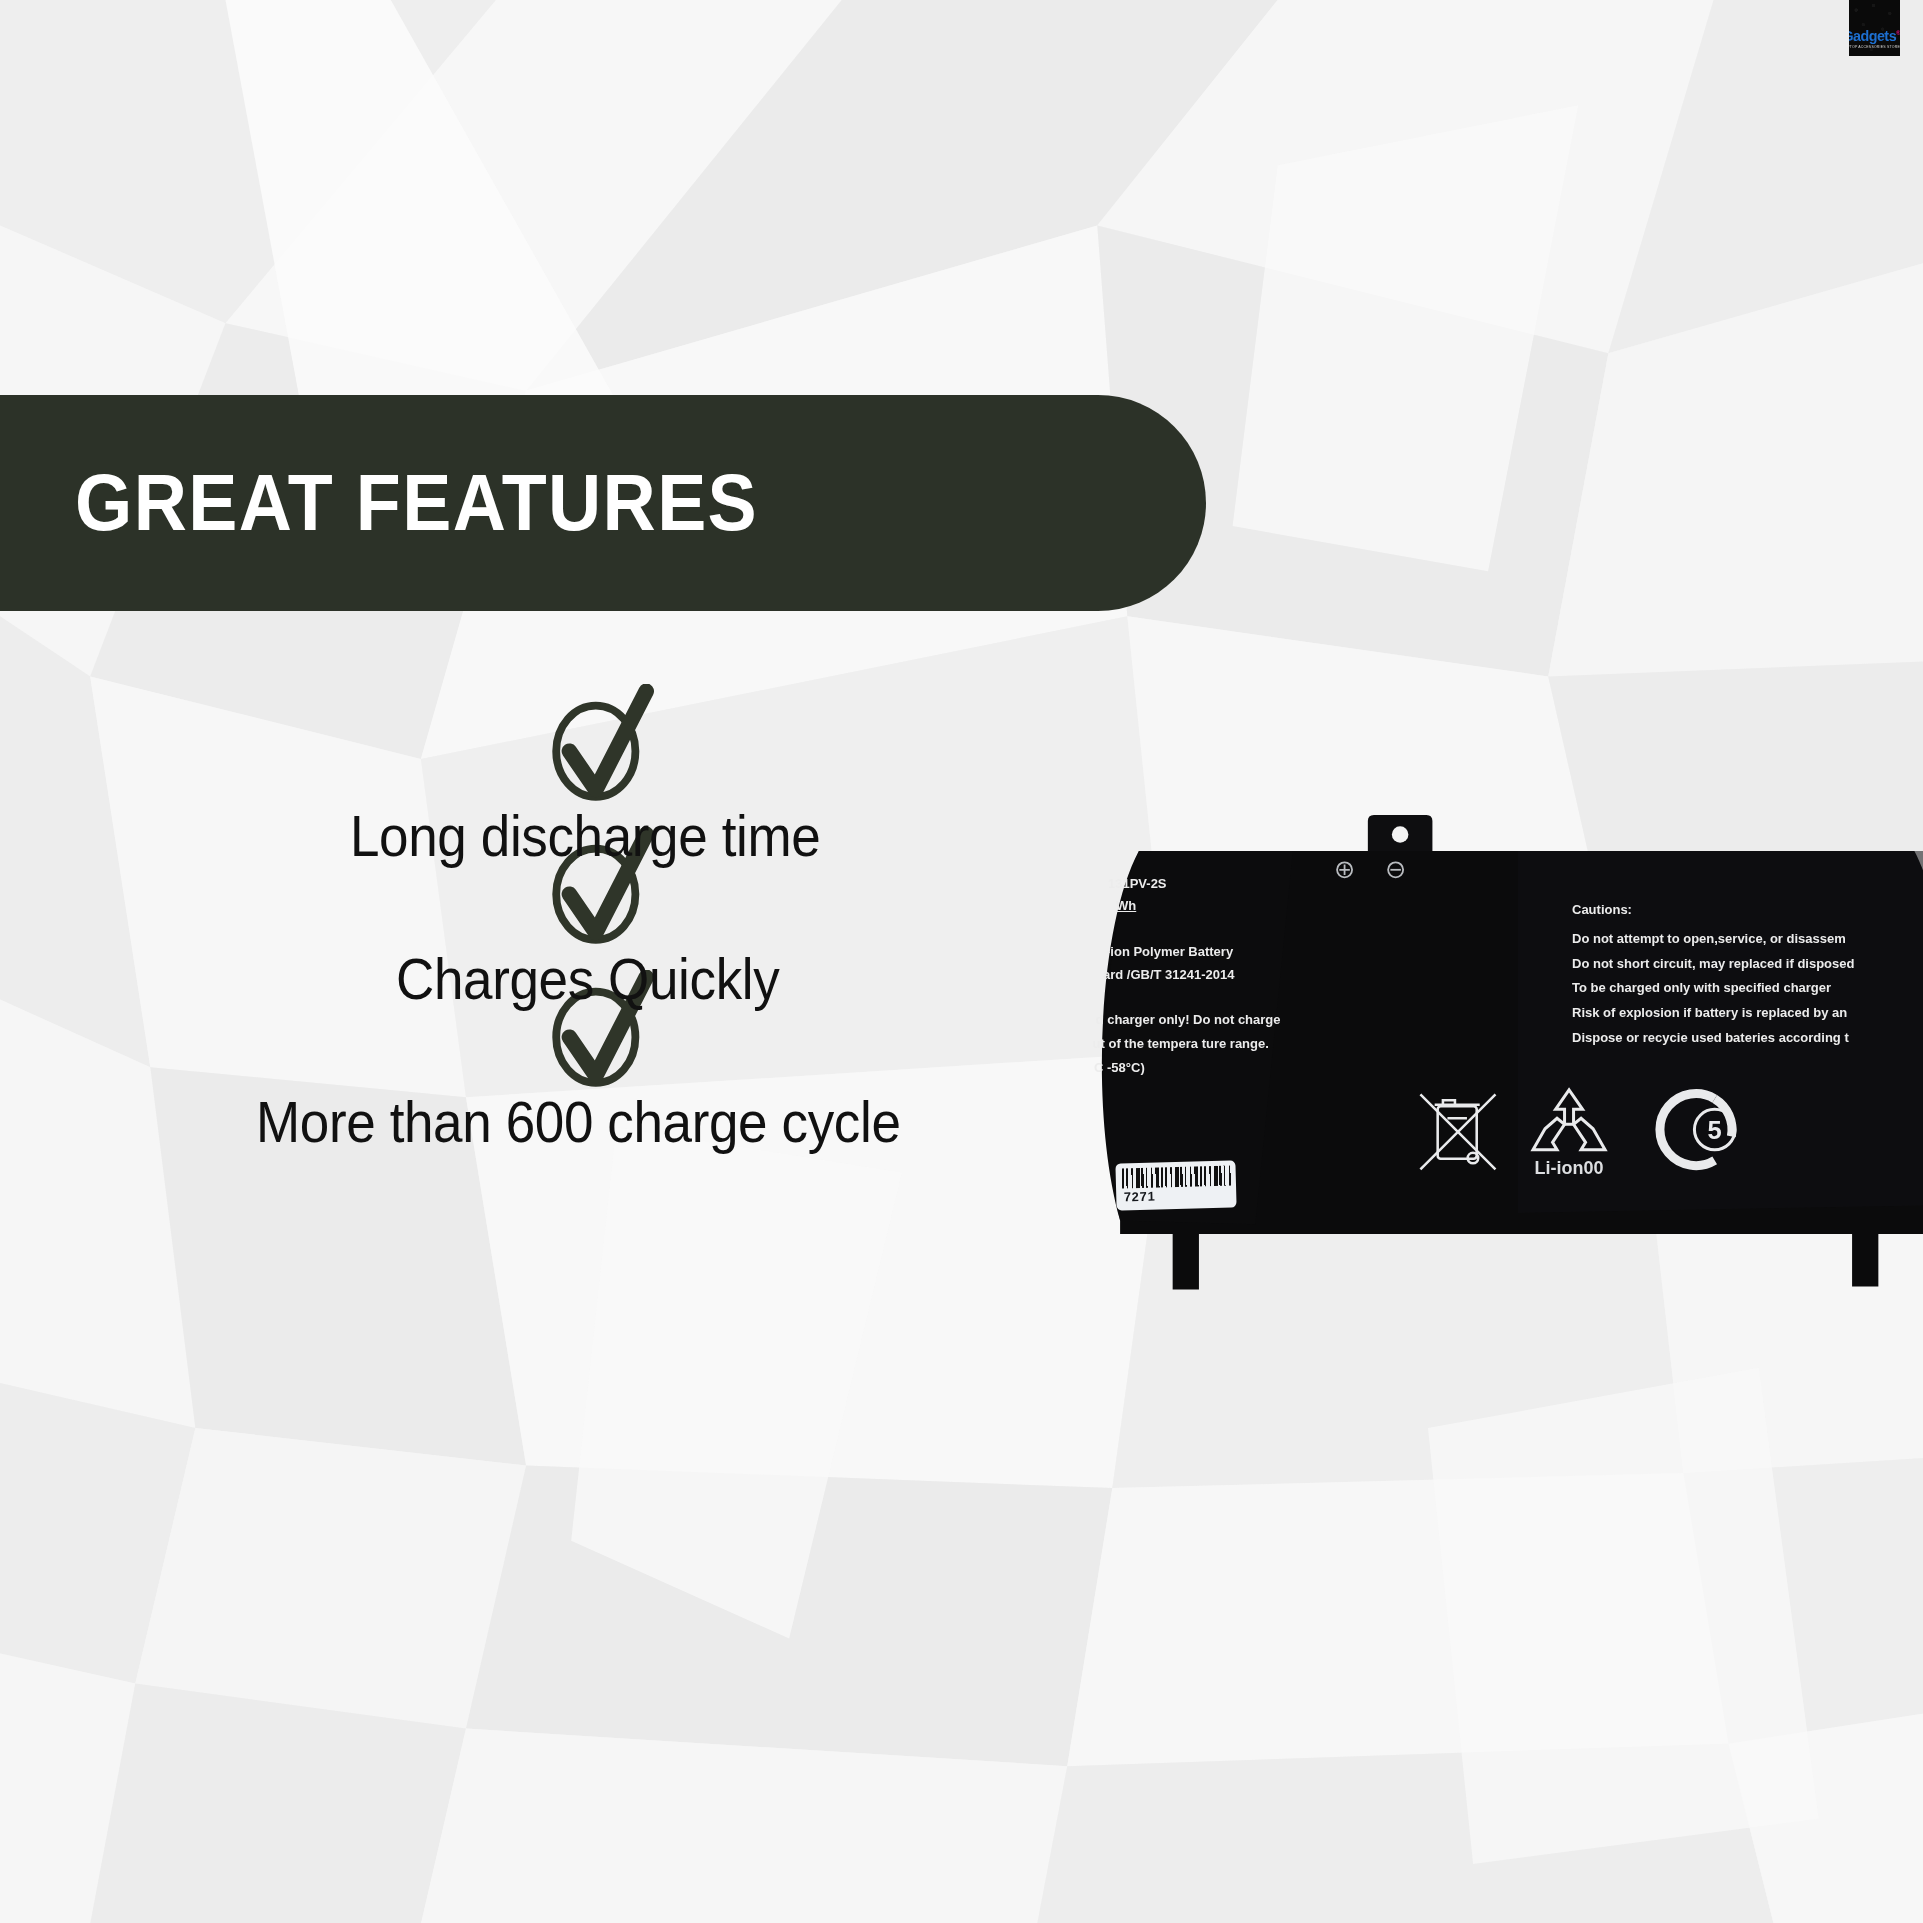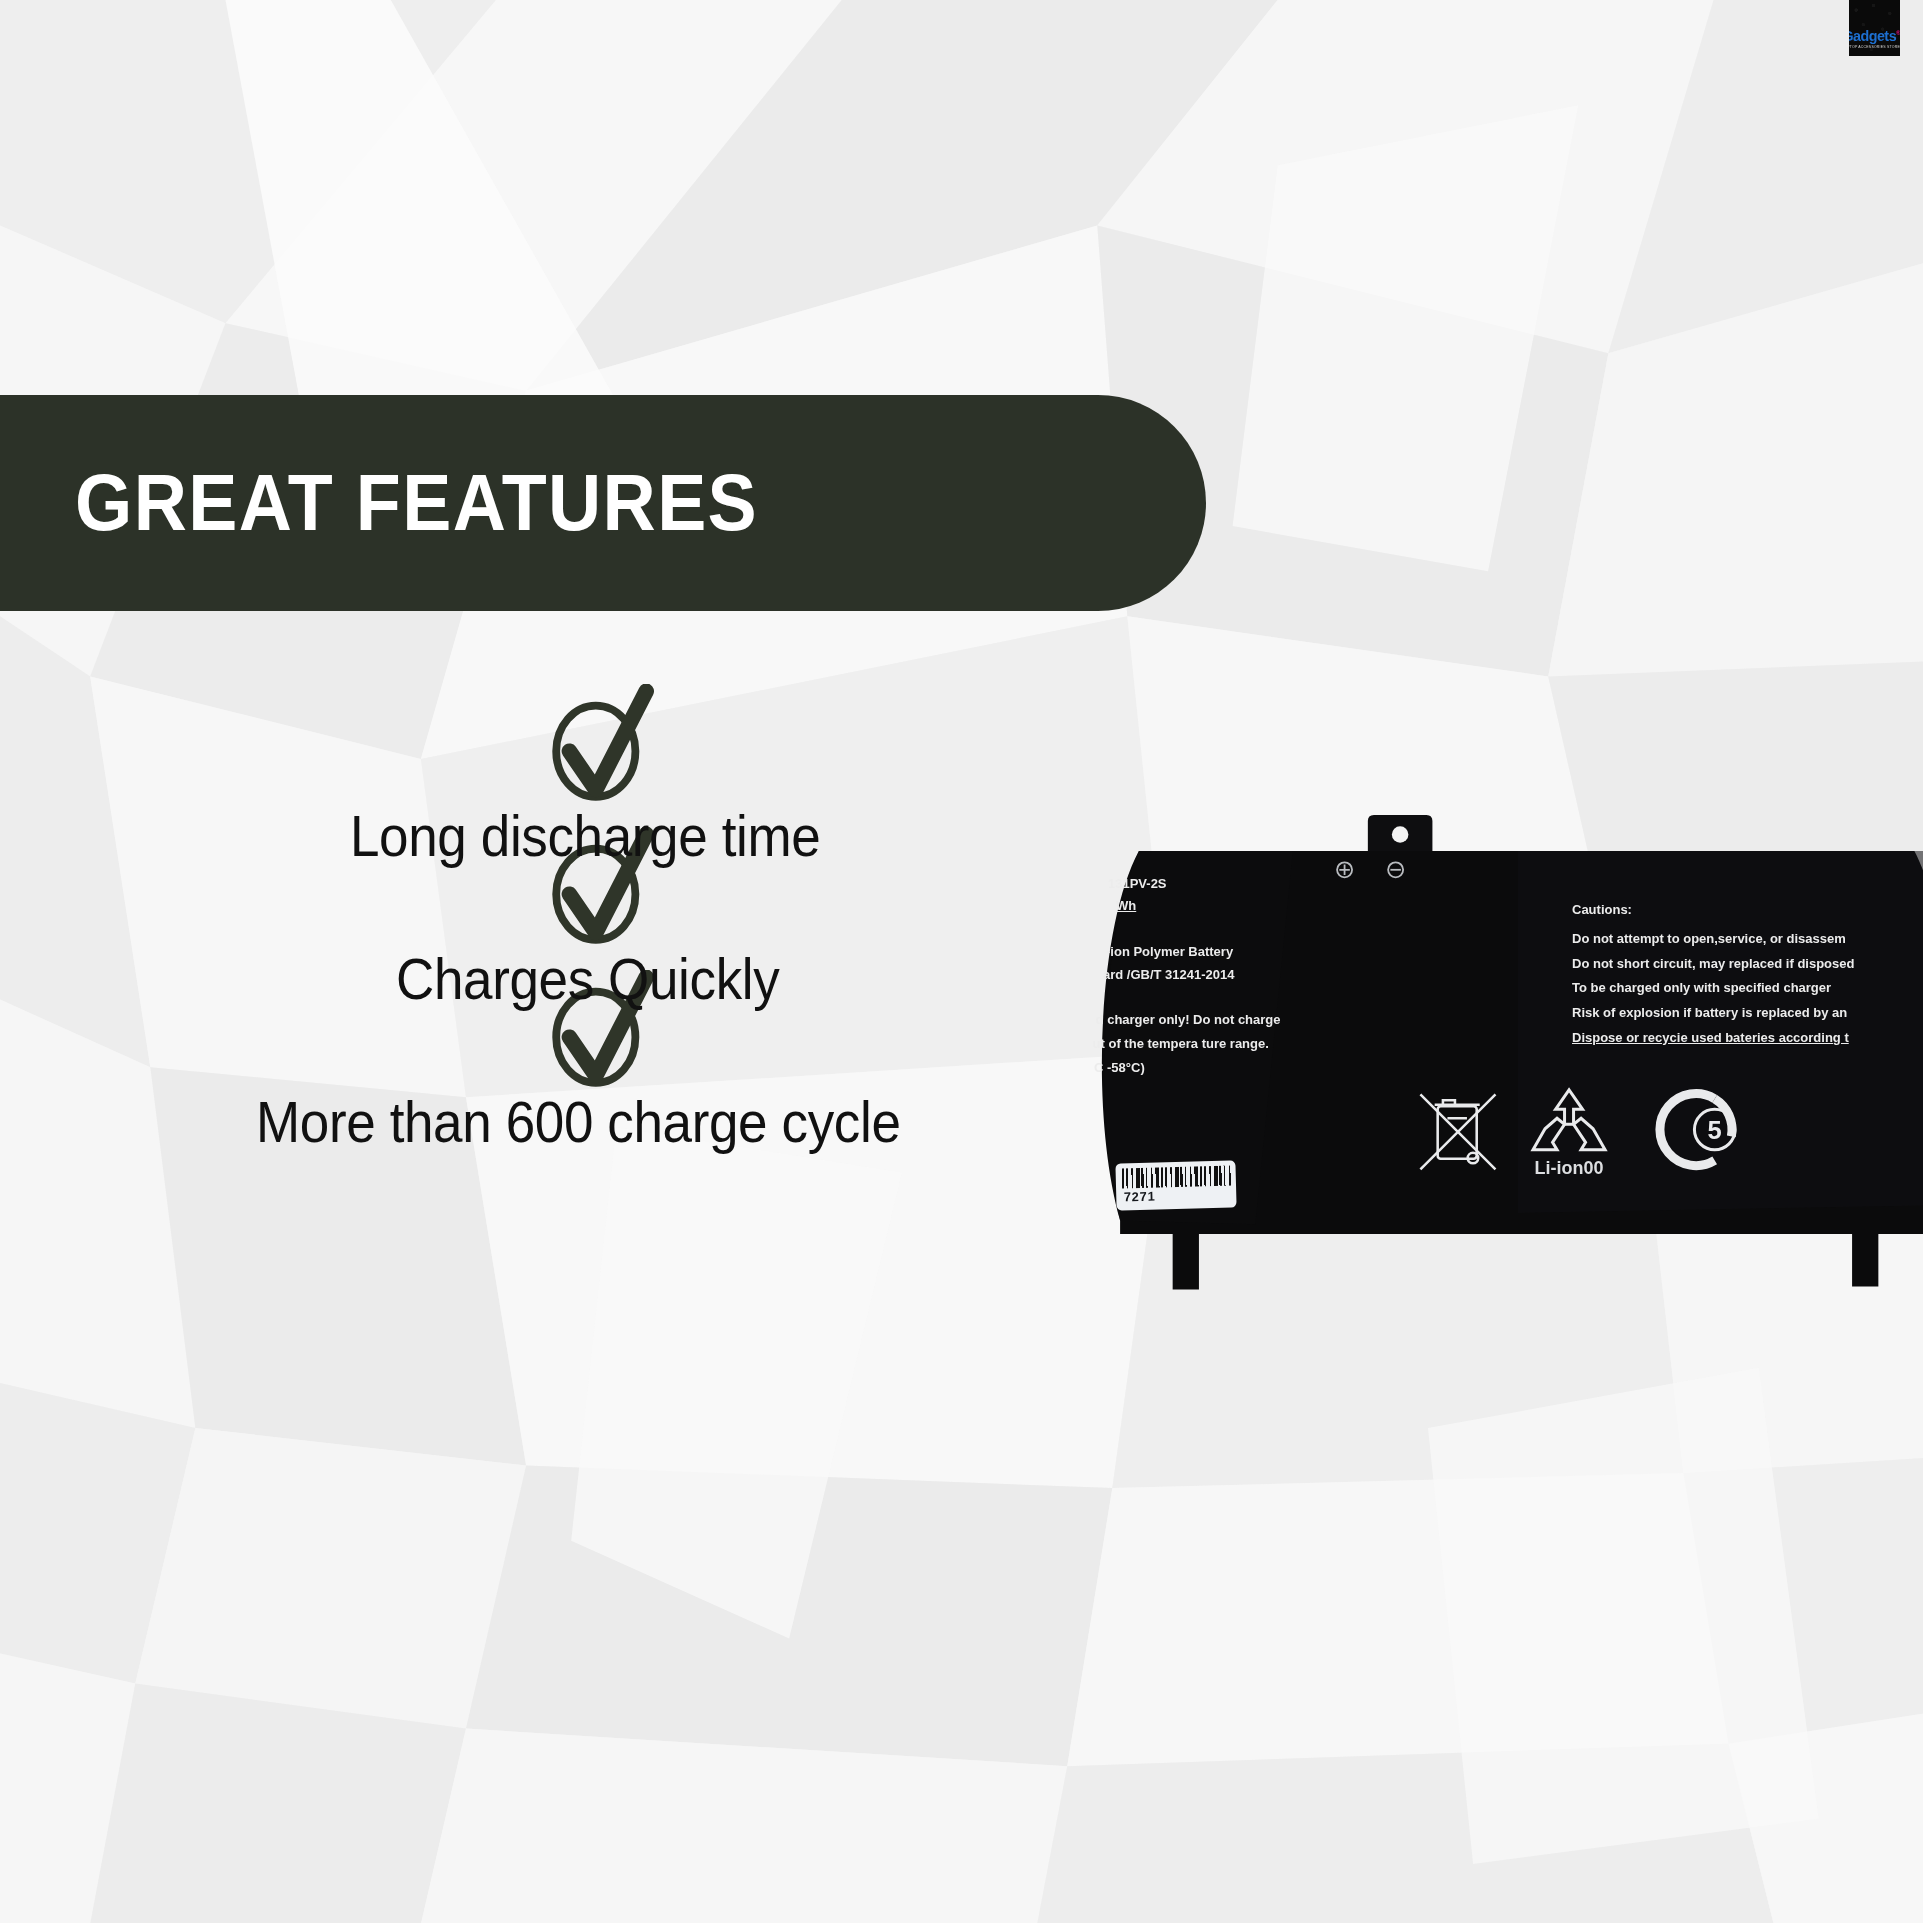--- a/index.html
+++ b/index.html
@@ -240,16 +240,16 @@
   <div class="barcode-chip">
     <div class="barcode-bars"></div>
     <div class="barcode-num">7271</div>
   </div>
 
   <div class="batt-txt batt-caution" style="left:505px; top:84px;">Cautions:</div>
   <div class="batt-txt batt-caution" style="left:505px; top:113px;">Do not attempt to open,service, or disassem</div>
   <div class="batt-txt batt-caution" style="left:505px; top:138px;">Do not short circuit, may replaced if disposed</div>
   <div class="batt-txt batt-caution" style="left:505px; top:162px;">To be charged only with specified charger</div>
   <div class="batt-txt batt-caution" style="left:505px; top:187px;">Risk of explosion if battery is replaced by an</div>
-  <div class="batt-txt batt-caution" style="left:505px; top:212px;text-decoration:underline;">Dispose or recycie used bateries according t</div>
+  <div class="batt-txt batt-caution" style="left:505px; top:212px;">Dispose or recycie used bateries according t</div>
 
 </div>
 
 
 </body></html>

